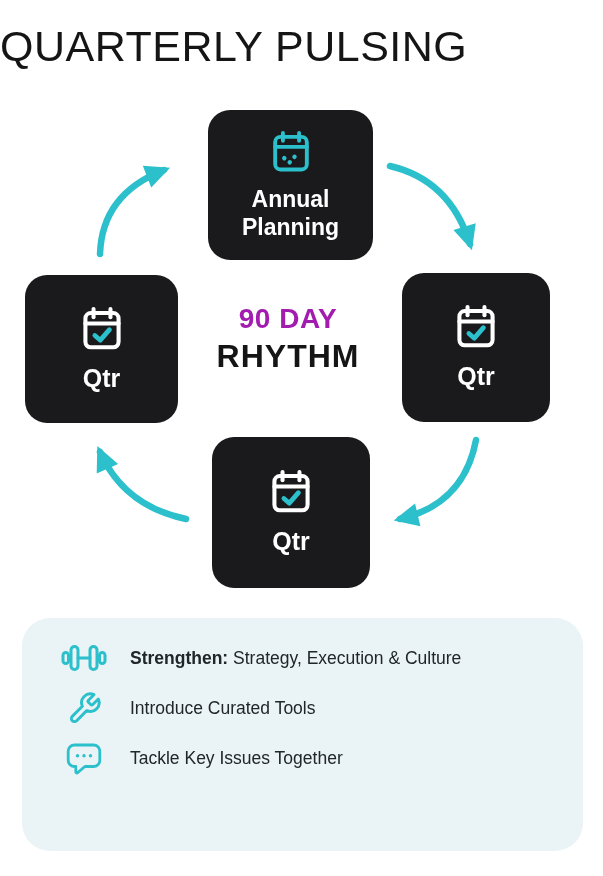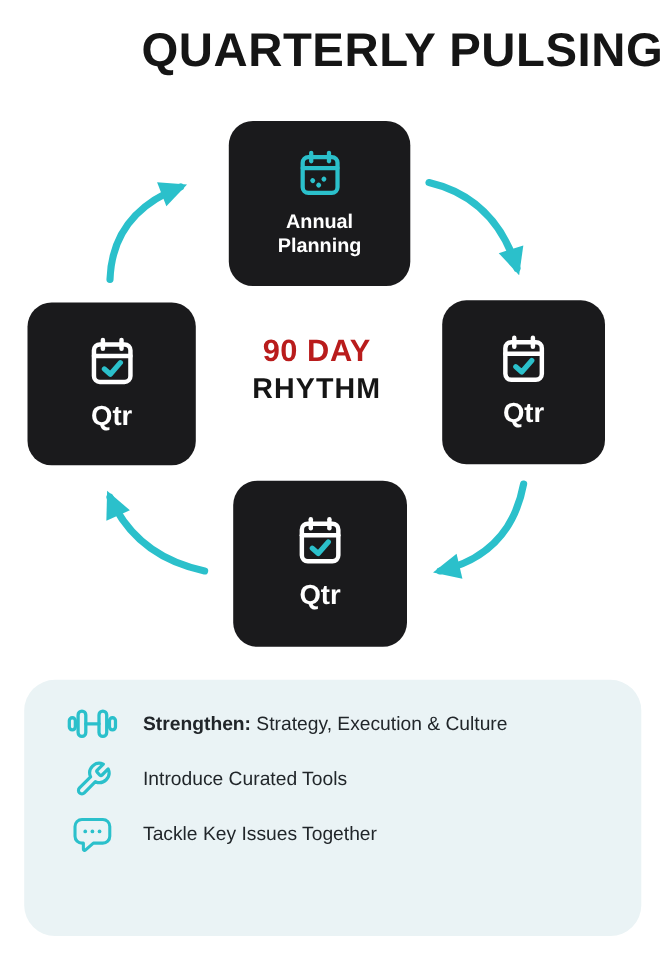--- a/index.html
+++ b/index.html
@@ -1,41 +1,41 @@
 <!DOCTYPE html>
 <html><head>
 <meta charset="utf-8">
 <style>
   html,body{margin:0;padding:0;background:#fff;}
   body{width:603px;height:876px;font-family:"Liberation Sans","DejaVu Sans",sans-serif;}
   .stage{position:relative;width:603px;height:876px;background:#fff;overflow:hidden;}
 
-  .title{position:absolute;top:22px;left:0;width:603px;text-align:right;
-         font-size:43px;font-weight:700;letter-spacing:.5px;color:#151515;}
+  .title{position:absolute;top:22px;left:0;width:603px;text-align:left;
+         font-size:43px;font-weight:400;letter-spacing:.5px;color:#151515;}
 
   .node{position:absolute;background:#1A1A1C;border-radius:22px;display:flex;
         flex-direction:column;align-items:center;justify-content:center;}
   .node-top{left:208px;top:110px;width:165px;height:150px;}
   .node-right{left:402px;top:273px;width:148px;height:149px;}
   .node-bottom{left:212px;top:437px;width:158px;height:151px;}
   .node-left{left:25px;top:275px;width:153px;height:148px;}
-  .node-label{color:#fff;font-weight:700;font-size:18px;text-align:center;
+  .node-label{color:#fff;font-weight:700;font-size:23px;text-align:center;
               line-height:1.22;max-width:122px;margin-top:10px;}
   .node-right .node-label,.node-bottom .node-label,.node-left .node-label{font-size:25px;}
 
   .cal{display:block;}
   .cal-white .frame{stroke:#fff;stroke-width:2.4;fill:none;stroke-linecap:round;}
   .cal-white .check{stroke:#2BC0CB;stroke-width:2.8;fill:none;stroke-linecap:round;stroke-linejoin:round;}
   .cal-teal .frame{stroke:#2BC0CB;stroke-width:2.4;fill:none;stroke-linecap:round;}
   .cal-teal .check{stroke:#2BC0CB;stroke-width:2.7;fill:none;stroke-linecap:round;
                    stroke-linejoin:round;stroke-dasharray:.1 4.4;}
 
   .center-text{position:absolute;left:188px;top:303px;width:200px;text-align:center;}
-  .center-line1{color:#b91c1c;font-size:28px;font-weight:700;letter-spacing:.5px;}
-  .center-line2{color:#151515;font-size:26px;font-weight:700;letter-spacing:1px;margin-top:3px;}
+  .center-line1{color:#a21caf;font-size:28px;font-weight:700;letter-spacing:.5px;}
+  .center-line2{color:#151515;font-size:32px;font-weight:700;letter-spacing:1px;margin-top:3px;}
 
   .arrows{position:absolute;left:0;top:0;pointer-events:none;}
   .arrow{stroke:#2BC0CB;stroke-width:6.5;fill:none;stroke-linecap:round;}
 
   .panel{position:absolute;left:22px;top:618px;width:561px;height:233px;background:#EAF3F5;
          border-radius:28px;box-sizing:border-box;padding:15px 8px 0 38px;}
   .prow{display:flex;align-items:center;height:50px;}
   .prow-icon{flex:0 0 48px;display:flex;align-items:center;justify-content:center;}
   .prow-text{margin-left:22px;font-size:17.5px;color:#21262a;}
   .prow-text .lead{font-weight:700;}

